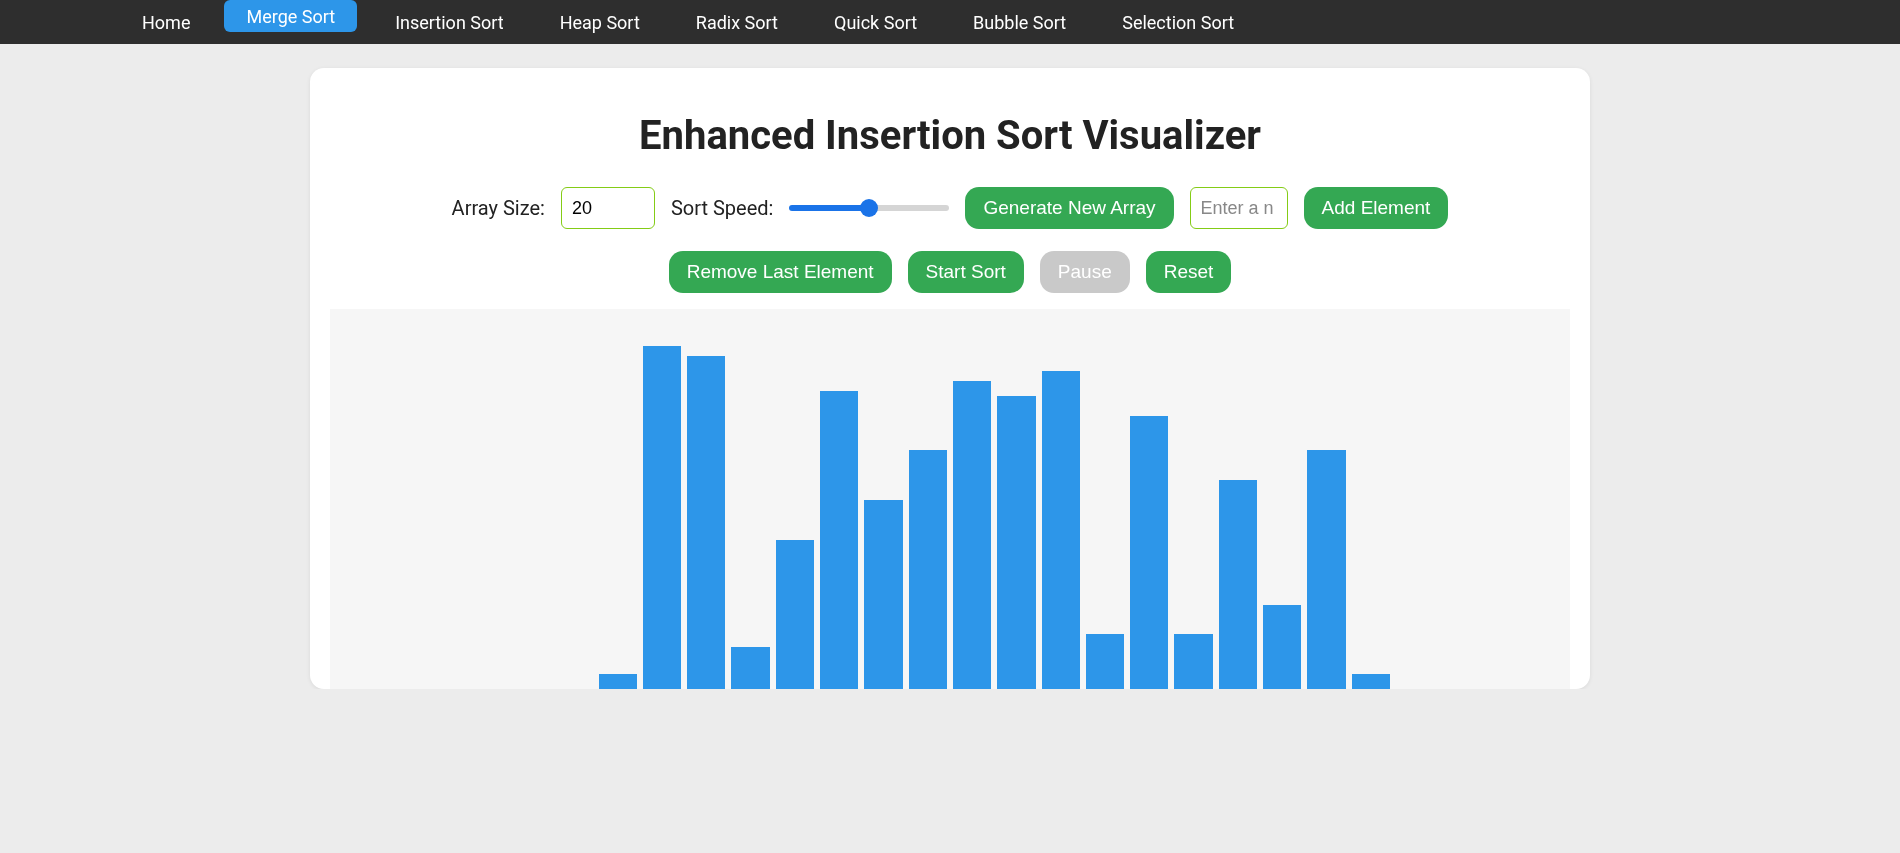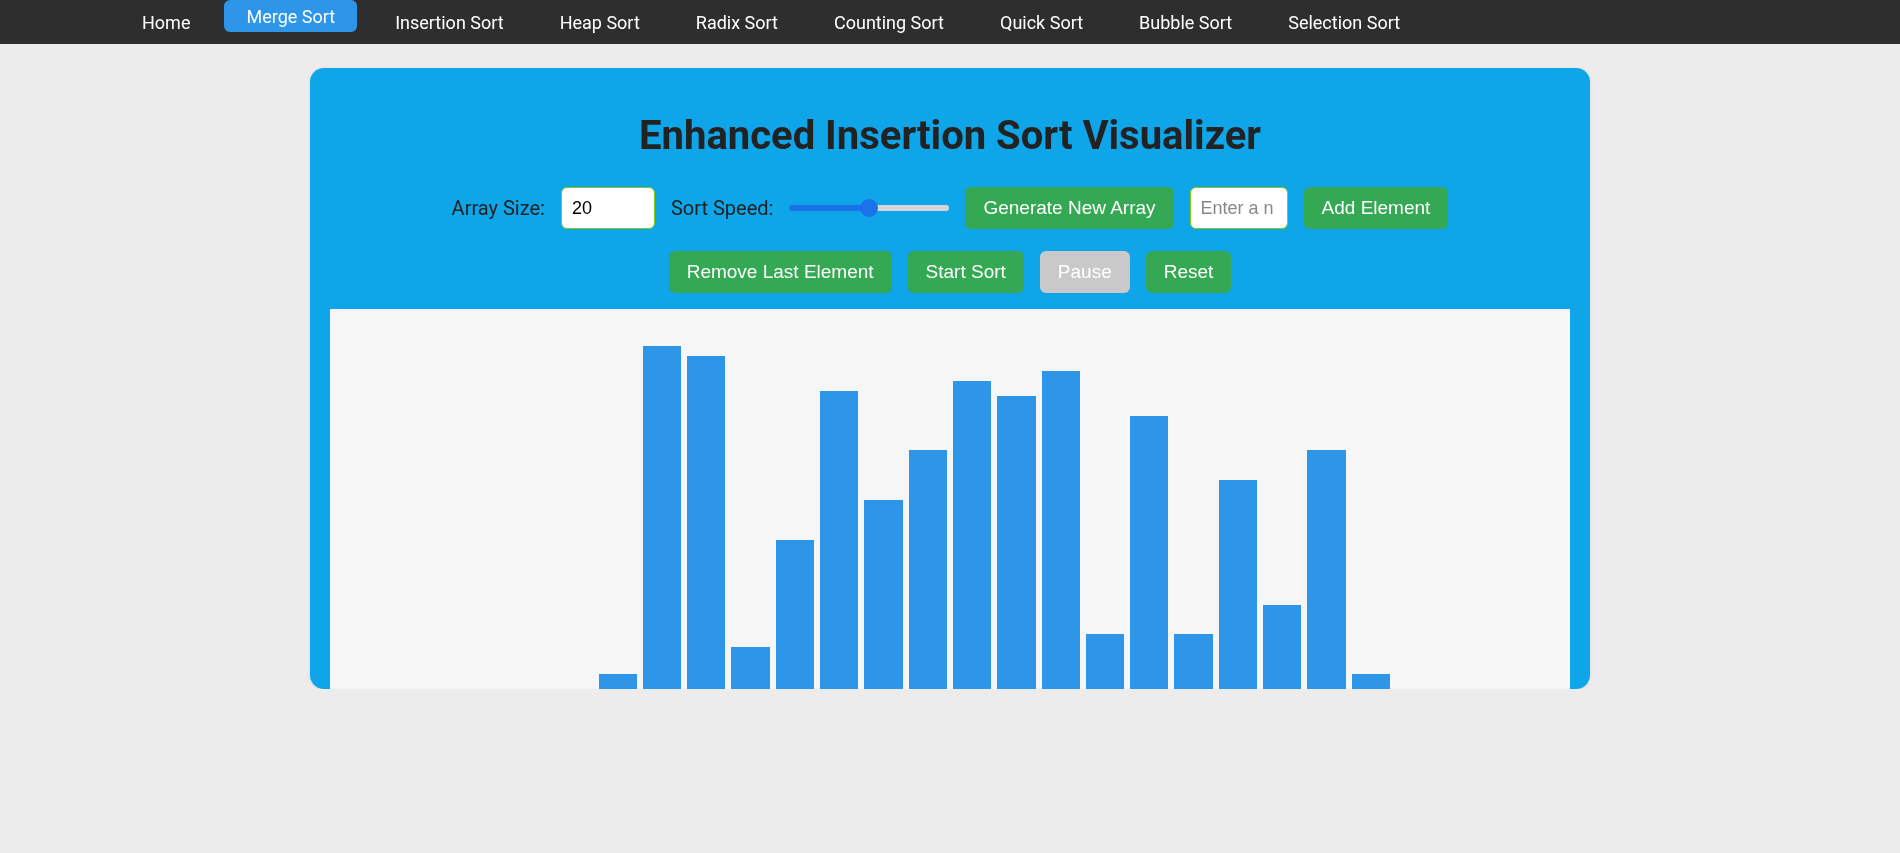--- a/index.html
+++ b/index.html
@@ -34,21 +34,21 @@
   .nav-item.active {
     background: #2d96e9;
     border-radius: 6px;
     margin: 0 4px;
     height: 32px;
   }
   .nav-item + .nav-item { margin-left: 12px; }
 
   
   .card {
-    background: #0ea5e9;
+    background: #ffffff;
     width: 1280px;
     margin: 24px auto 0 auto;
     border-radius: 14px;
     padding: 44px 20px 0 20px;
     box-sizing: border-box;
     box-shadow: 0 1px 4px rgba(0,0,0,0.08);
   }
 
   h1.page-title {
     font-size: 40px;
@@ -116,21 +116,21 @@
   
   .slider {
     background: linear-gradient(to right, #1a73e8 0%, #1a73e8 50%, #d5d5d5 50%, #d5d5d5 100%);
   }
 
   .btn {
     font-size: 19px;
     color: #fff;
     background: #34a853;
     border: none;
-    border-radius: 6px;
+    border-radius: 14px;
     padding: 10px 18px;
     cursor: pointer;
     height: 42px;
     display: inline-flex;
     align-items: center;
     justify-content: center;
   }
   .btn.disabled {
     background: #c9c9c9;
     cursor: default;
@@ -163,21 +163,20 @@
 </style>
 </head>
 <body>
 
 <nav class="navbar" id="navbar">
     <div class="nav-item">Home</div>
     <div class="nav-item active">Merge Sort</div>
     <div class="nav-item">Insertion Sort</div>
     <div class="nav-item">Heap Sort</div>
     <div class="nav-item">Radix Sort</div>
-    <div class="nav-item">Counting Sort</div>
     <div class="nav-item">Quick Sort</div>
     <div class="nav-item">Bubble Sort</div>
     <div class="nav-item">Selection Sort</div>
   </nav>
 
 <div class="card">
 
   <h1 class="page-title">Enhanced Insertion Sort Visualizer</h1>
 
   <div class="controls">

